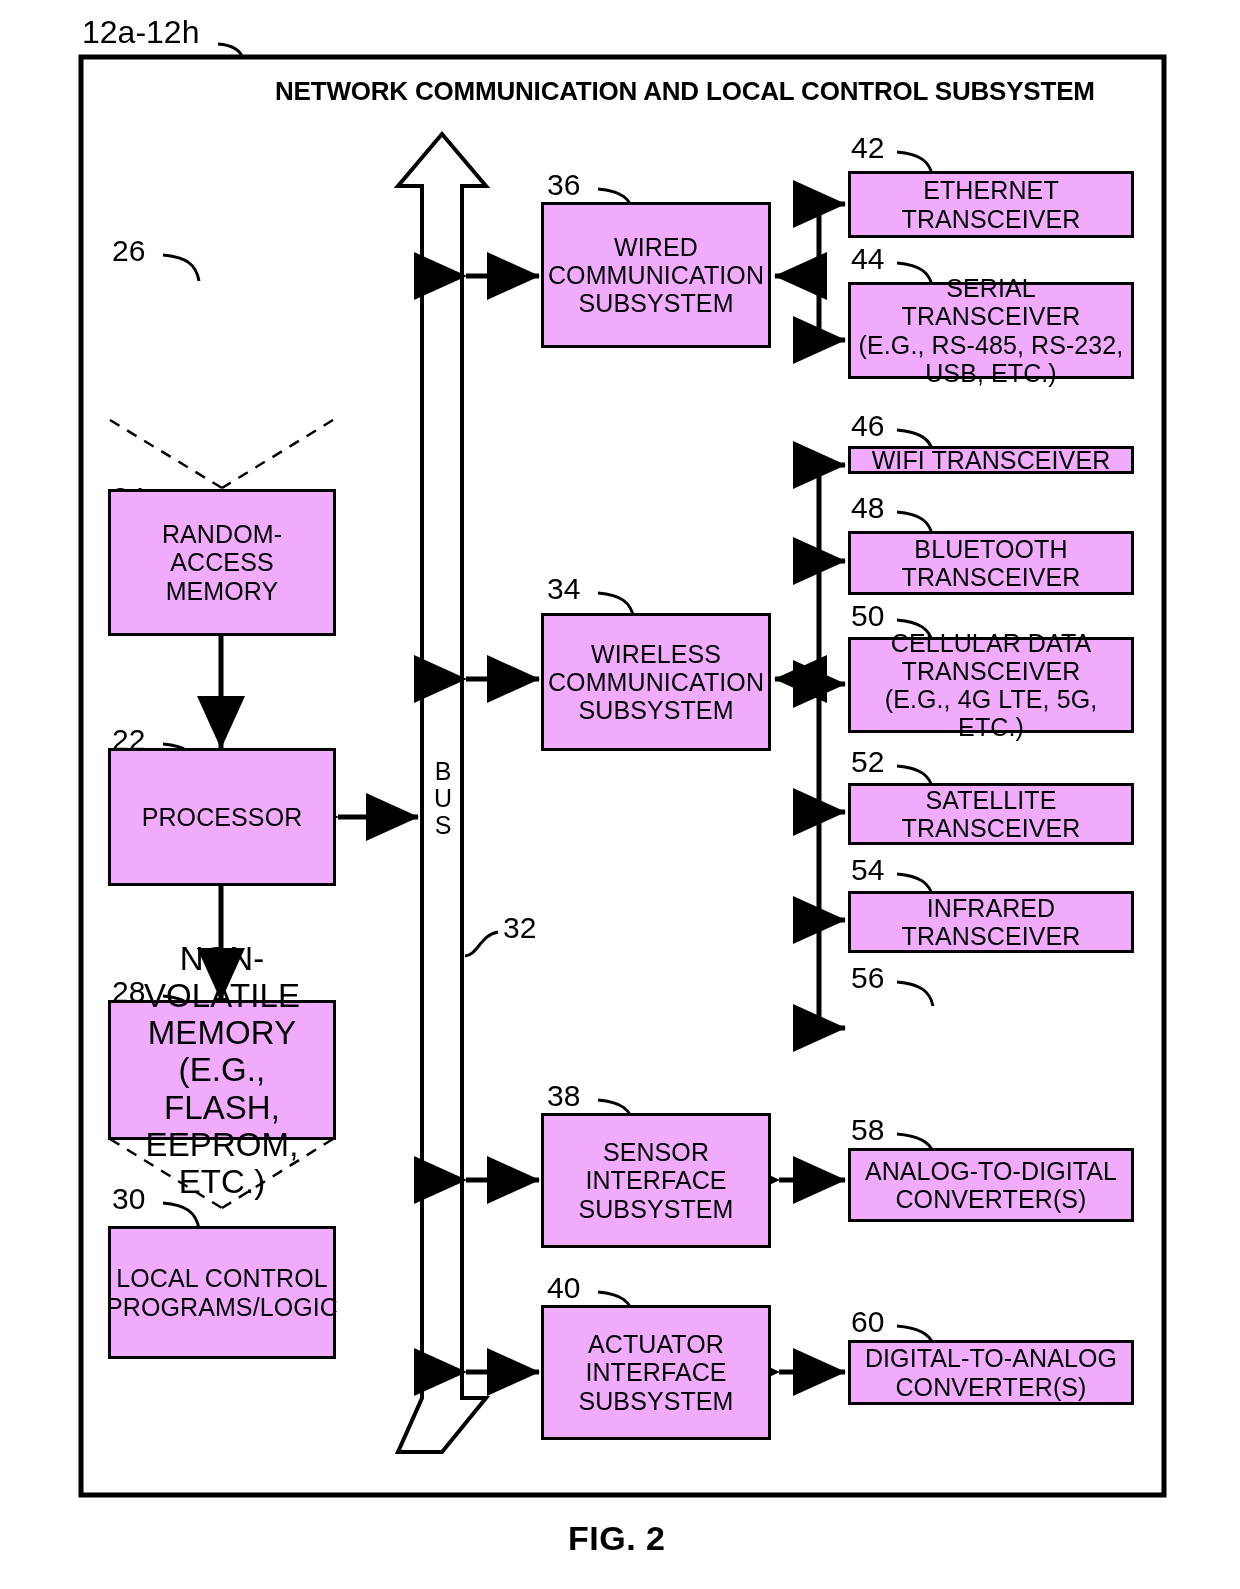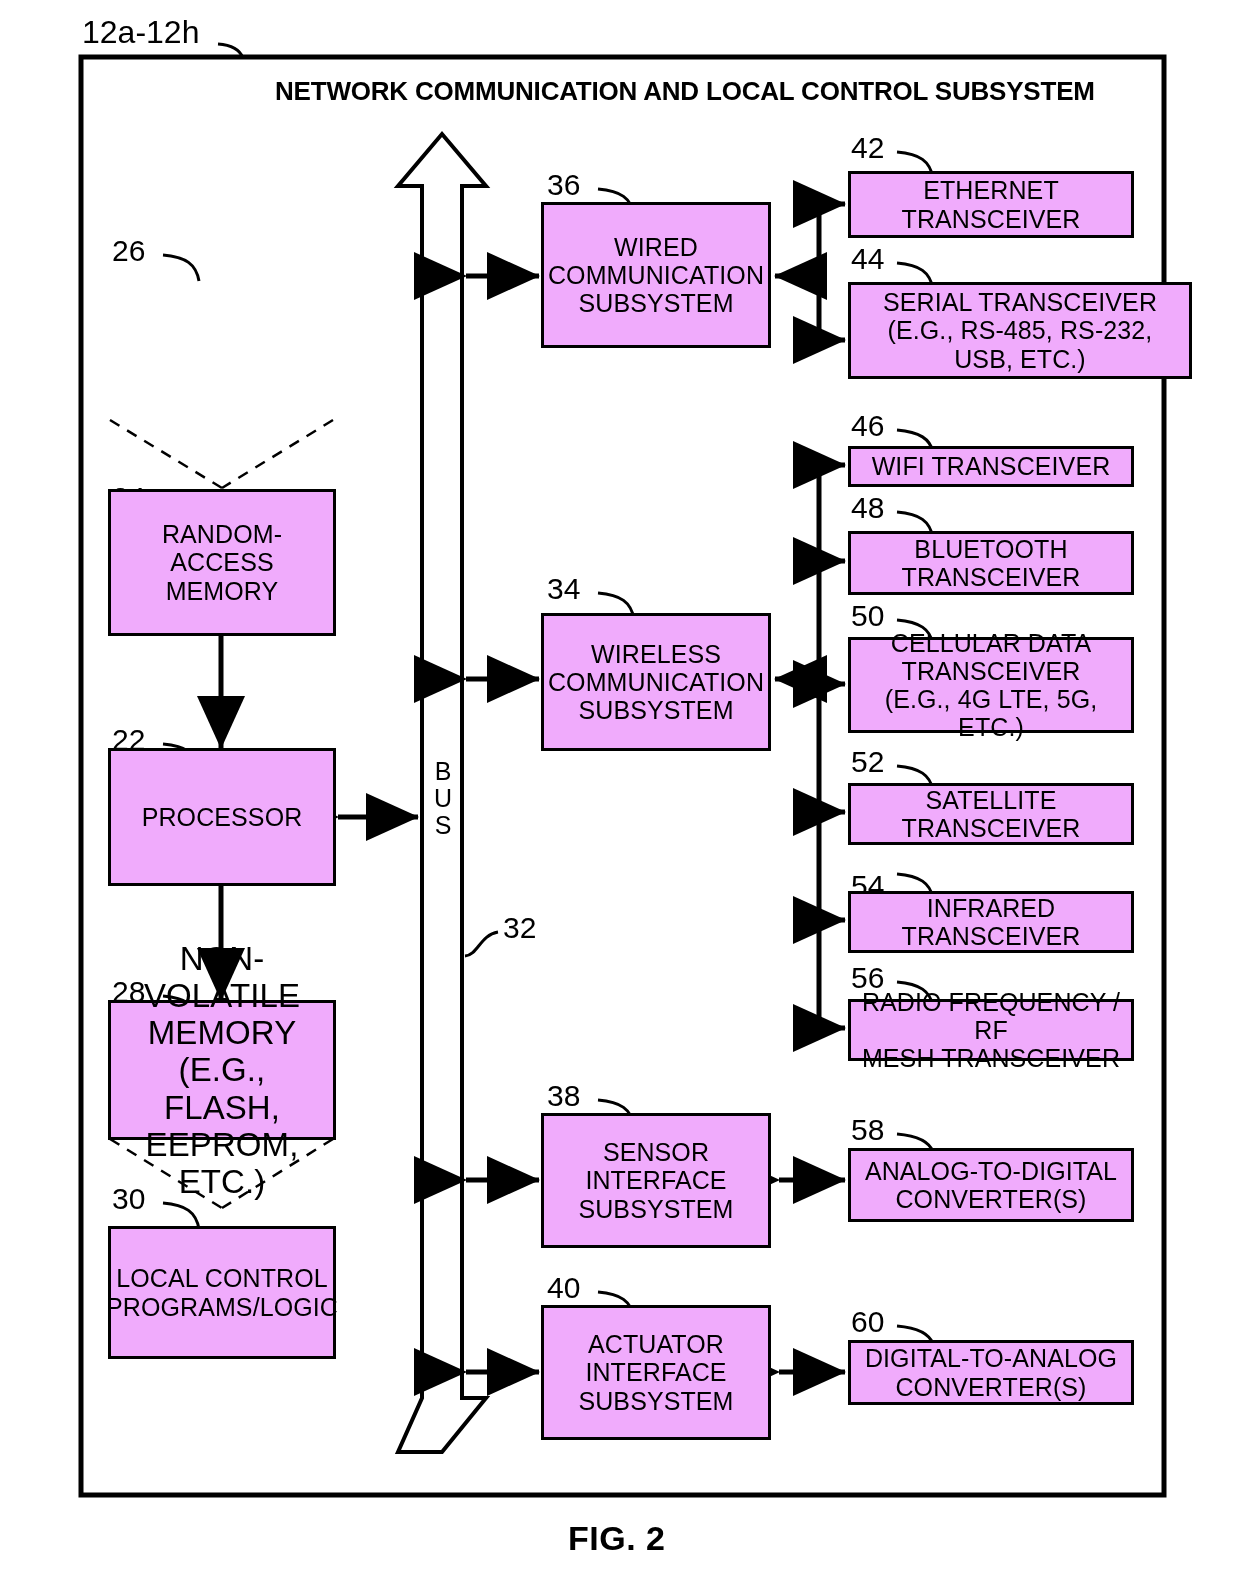--- a/index.html
+++ b/index.html
@@ -228,53 +228,50 @@
   <div class="box t40" style="left:541px; top:1305px; width:230px; height:135px;">
     <span>ACTUATOR<br>INTERFACE<br>SUBSYSTEM</span>
   </div>
 
   <div class="ref" style="left:851px; top:133px;">42</div>
   <div class="box trx" style="left:848px; top:171px; width:286px; height:67px;">
     <span>ETHERNET<br>TRANSCEIVER</span>
   </div>
 
   <div class="ref" style="left:851px; top:244px;">44</div>
-  <div class="box trx" style="left:848px; top:282px; width:344px; height:97px;">
+  <div class="box trx" style="left:848px; top:282px; width:286px; height:97px;">
     <span>SERIAL TRANSCEIVER<br>(E.G., RS-485, RS-232,<br>USB, ETC.)</span>
   </div>
 
   <div class="ref" style="left:851px; top:411px;">46</div>
-  <div class="box trx" style="left:848px; top:446px; width:286px; height:41px;">
+  <div class="box trx" style="left:848px; top:446px; width:286px; height:28px;">
     <span>WIFI TRANSCEIVER</span>
   </div>
 
   <div class="ref" style="left:851px; top:493px;">48</div>
   <div class="box trx" style="left:848px; top:531px; width:286px; height:64px;">
     <span>BLUETOOTH<br>TRANSCEIVER</span>
   </div>
 
   <div class="ref" style="left:851px; top:601px;">50</div>
   <div class="box trx" style="left:848px; top:637px; width:286px; height:96px;">
     <span>CELLULAR DATA<br>TRANSCEIVER<br>(E.G., 4G LTE, 5G, ETC.)</span>
   </div>
 
   <div class="ref" style="left:851px; top:747px;">52</div>
   <div class="box trx" style="left:848px; top:783px; width:286px; height:62px;">
     <span>SATELLITE<br>TRANSCEIVER</span>
   </div>
 
-  <div class="ref" style="left:851px; top:855px;margin-top:16px;">54</div>
+  <div class="ref" style="left:851px; top:855px;">54</div>
   <div class="box trx" style="left:848px; top:891px; width:286px; height:62px;">
     <span>INFRARED<br>TRANSCEIVER</span>
   </div>
 
   <div class="ref" style="left:851px; top:963px;">56</div>
-  <div class="box trx" style="left:848px; top:999px; width:286px; height:62px;">
-    <span>RADIO FREQUENCY / RF<br>MESH TRANSCEIVER</span>
-  </div>
 
   <div class="ref" style="left:851px; top:1115px;">58</div>
   <div class="box trx" style="left:848px; top:1148px; width:286px; height:74px;">
     <span>ANALOG-TO-DIGITAL<br>CONVERTER(S)</span>
   </div>
 
   <div class="ref" style="left:851px; top:1307px;">60</div>
   <div class="box trx" style="left:848px; top:1340px; width:286px; height:65px;">
     <span>DIGITAL-TO-ANALOG<br>CONVERTER(S)</span>
   </div>

